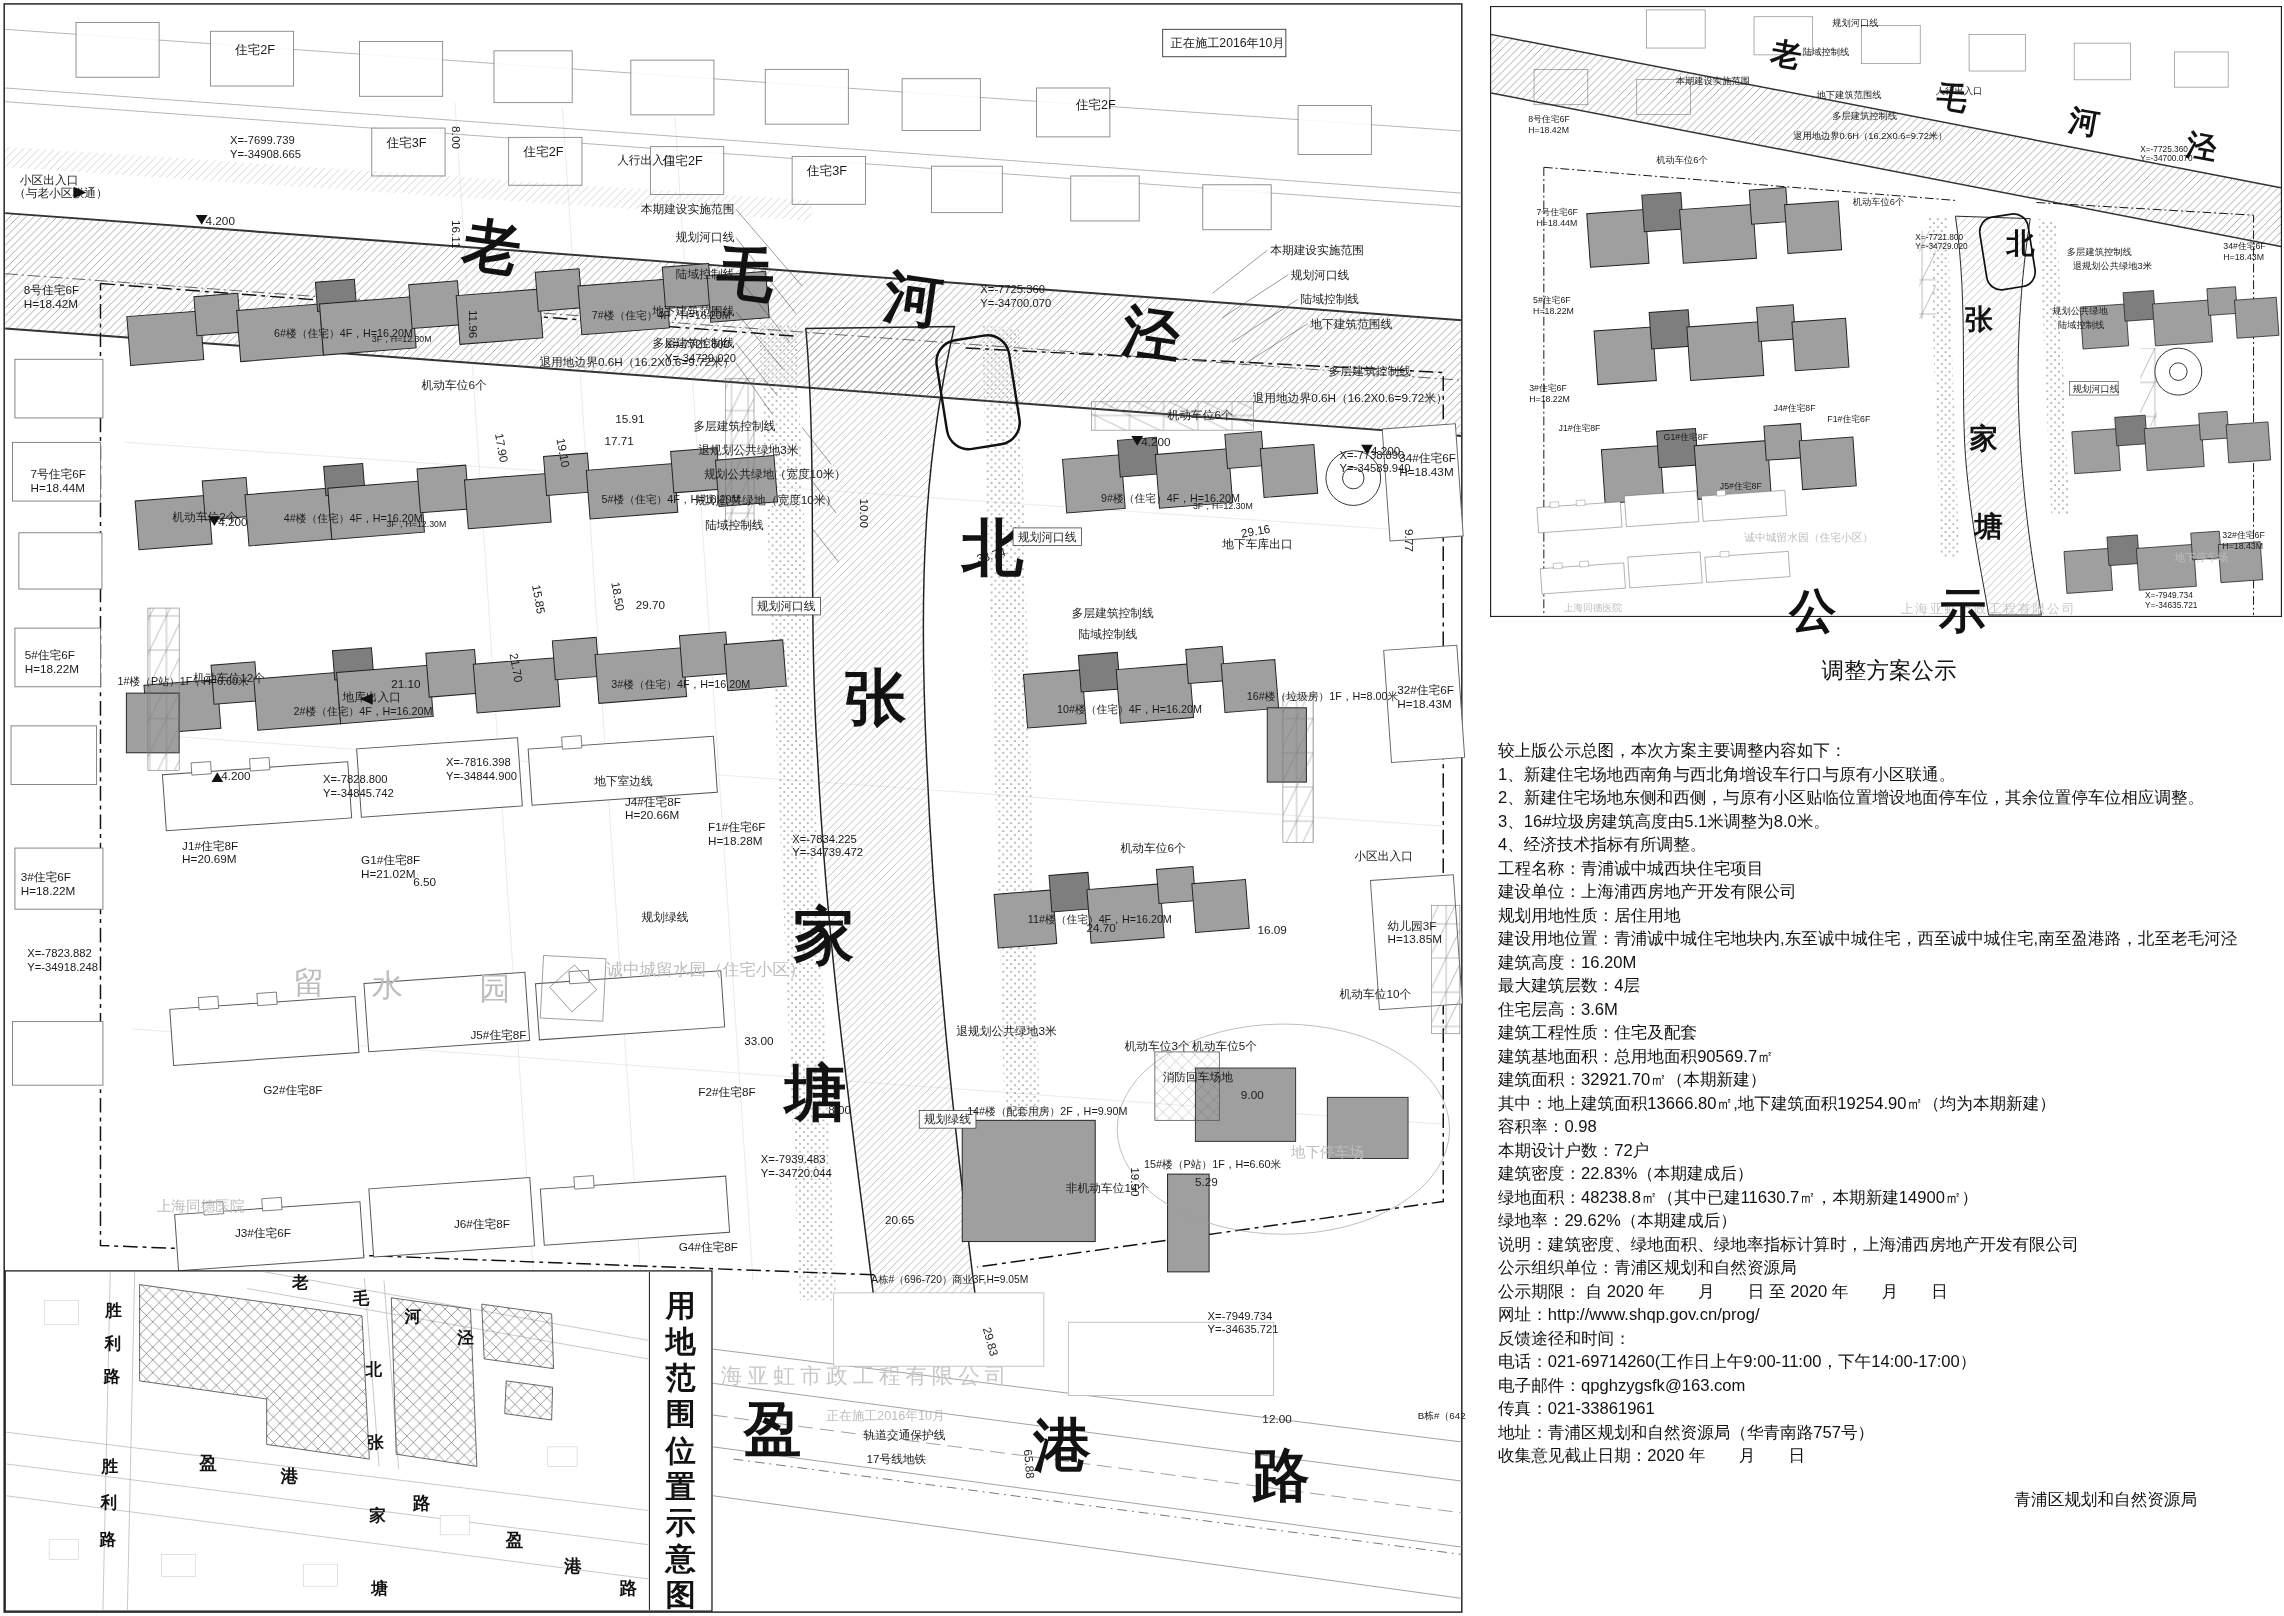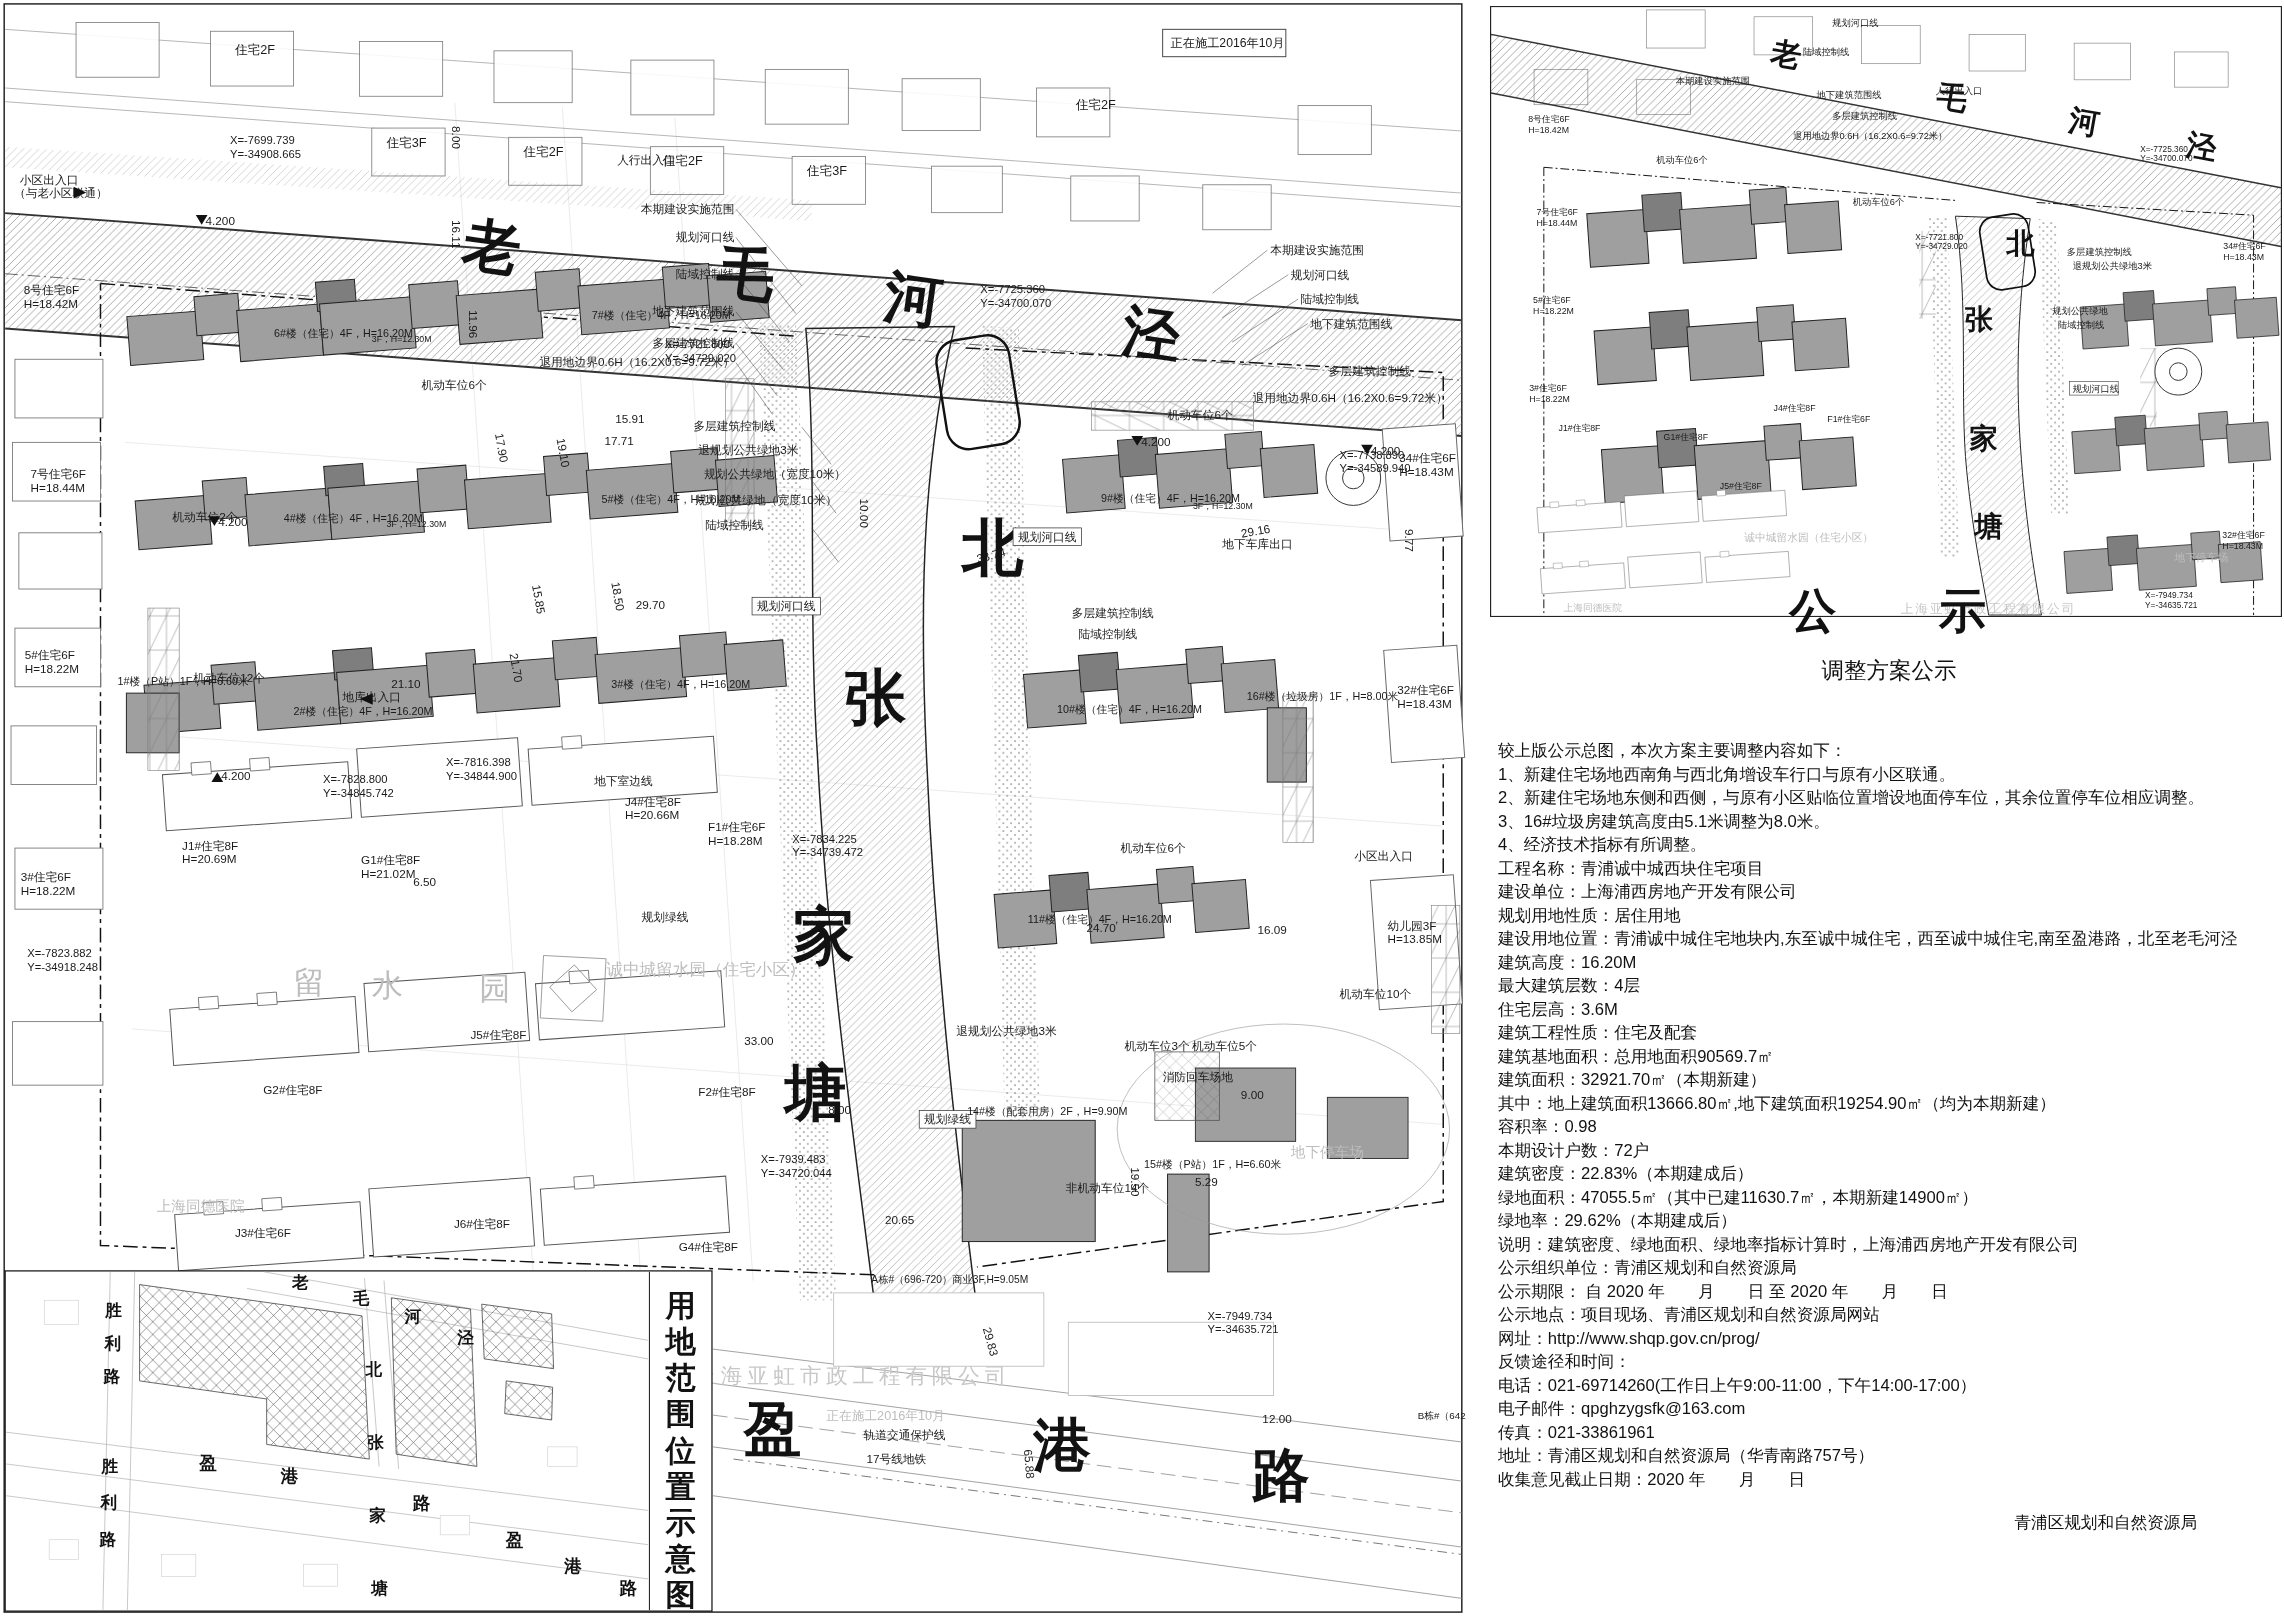--- a/index.html
+++ b/index.html
@@ -615,26 +615,25 @@
         <div class="nline">建筑高度：16.20M</div>
         <div class="nline">最大建筑层数：4层</div>
         <div class="nline">住宅层高：3.6M</div>
         <div class="nline">建筑工程性质：住宅及配套</div>
         <div class="nline">建筑基地面积：总用地面积90569.7㎡</div>
         <div class="nline">建筑面积：32921.70㎡（本期新建）</div>
         <div class="nline">其中：地上建筑面积13666.80㎡,地下建筑面积19254.90㎡（均为本期新建）</div>
         <div class="nline">容积率：0.98</div>
         <div class="nline">本期设计户数：72户</div>
         <div class="nline">建筑密度：22.83%（本期建成后）</div>
-        <div class="nline">绿地面积：47055.5㎡（其中已建11630.7㎡，本期新建14900㎡）</div>
+        <div class="nline">绿地面积：48238.8㎡（其中已建11630.7㎡，本期新建14900㎡）</div>
         <div class="nline">绿地率：29.62%（本期建成后）</div>
         <div class="nline">说明：建筑密度、绿地面积、绿地率指标计算时，上海浦西房地产开发有限公司</div>
         <div class="nline">公示组织单位：青浦区规划和自然资源局</div>
         <div class="nline">公示期限： 自 2020 年　　月　　日 至 2020 年　　月　　日</div>
-        <div class="nline">公示地点：项目现场、青浦区规划和自然资源局网站</div>
         <div class="nline">网址：http://www.shqp.gov.cn/prog/</div>
         <div class="nline">反馈途径和时间：</div>
         <div class="nline">电话：021-69714260(工作日上午9:00-11:00，下午14:00-17:00）</div>
         <div class="nline">电子邮件：qpghzygsfk@163.com</div>
         <div class="nline">传真：021-33861961</div>
         <div class="nline">地址：青浦区规划和自然资源局（华青南路757号）</div>
         <div class="nline">收集意见截止日期：2020 年　　月　　日</div>
       </div>
   <div class="sign">青浦区规划和自然资源局</div>
 </div>

